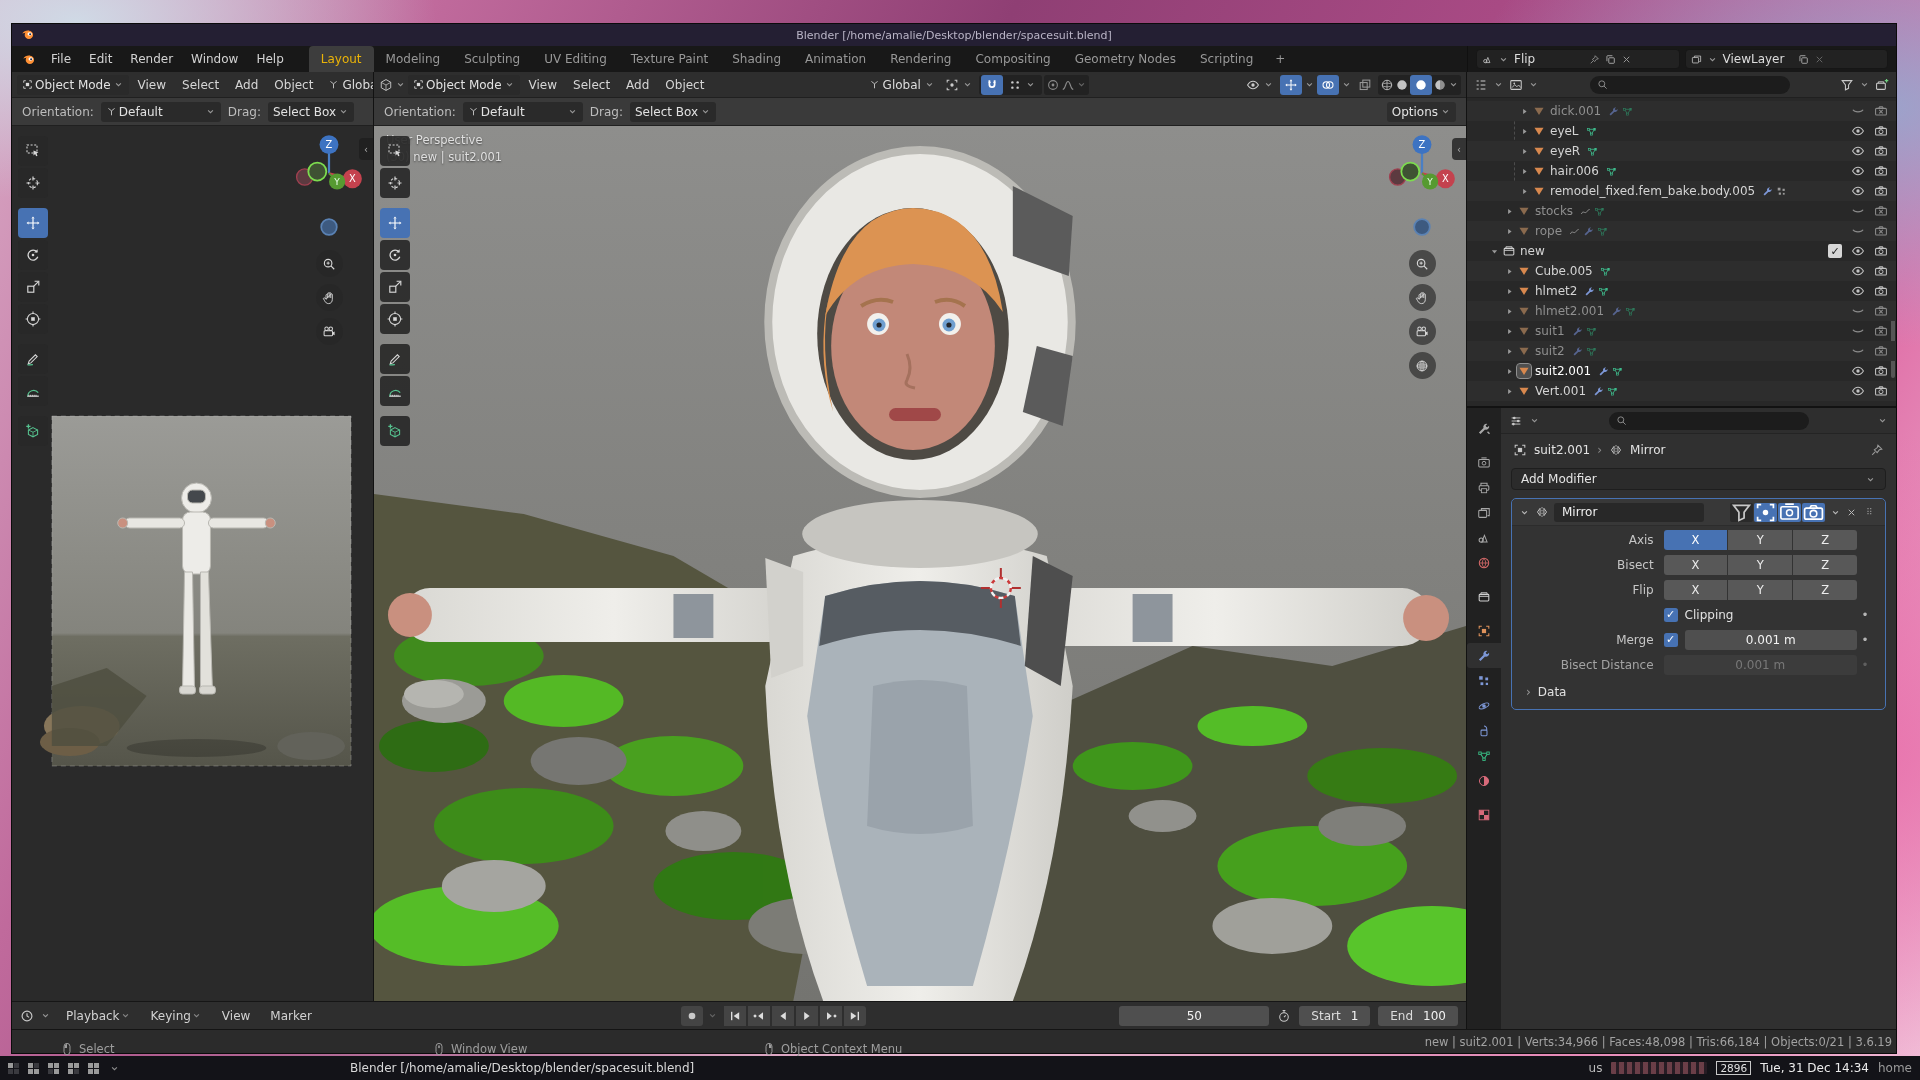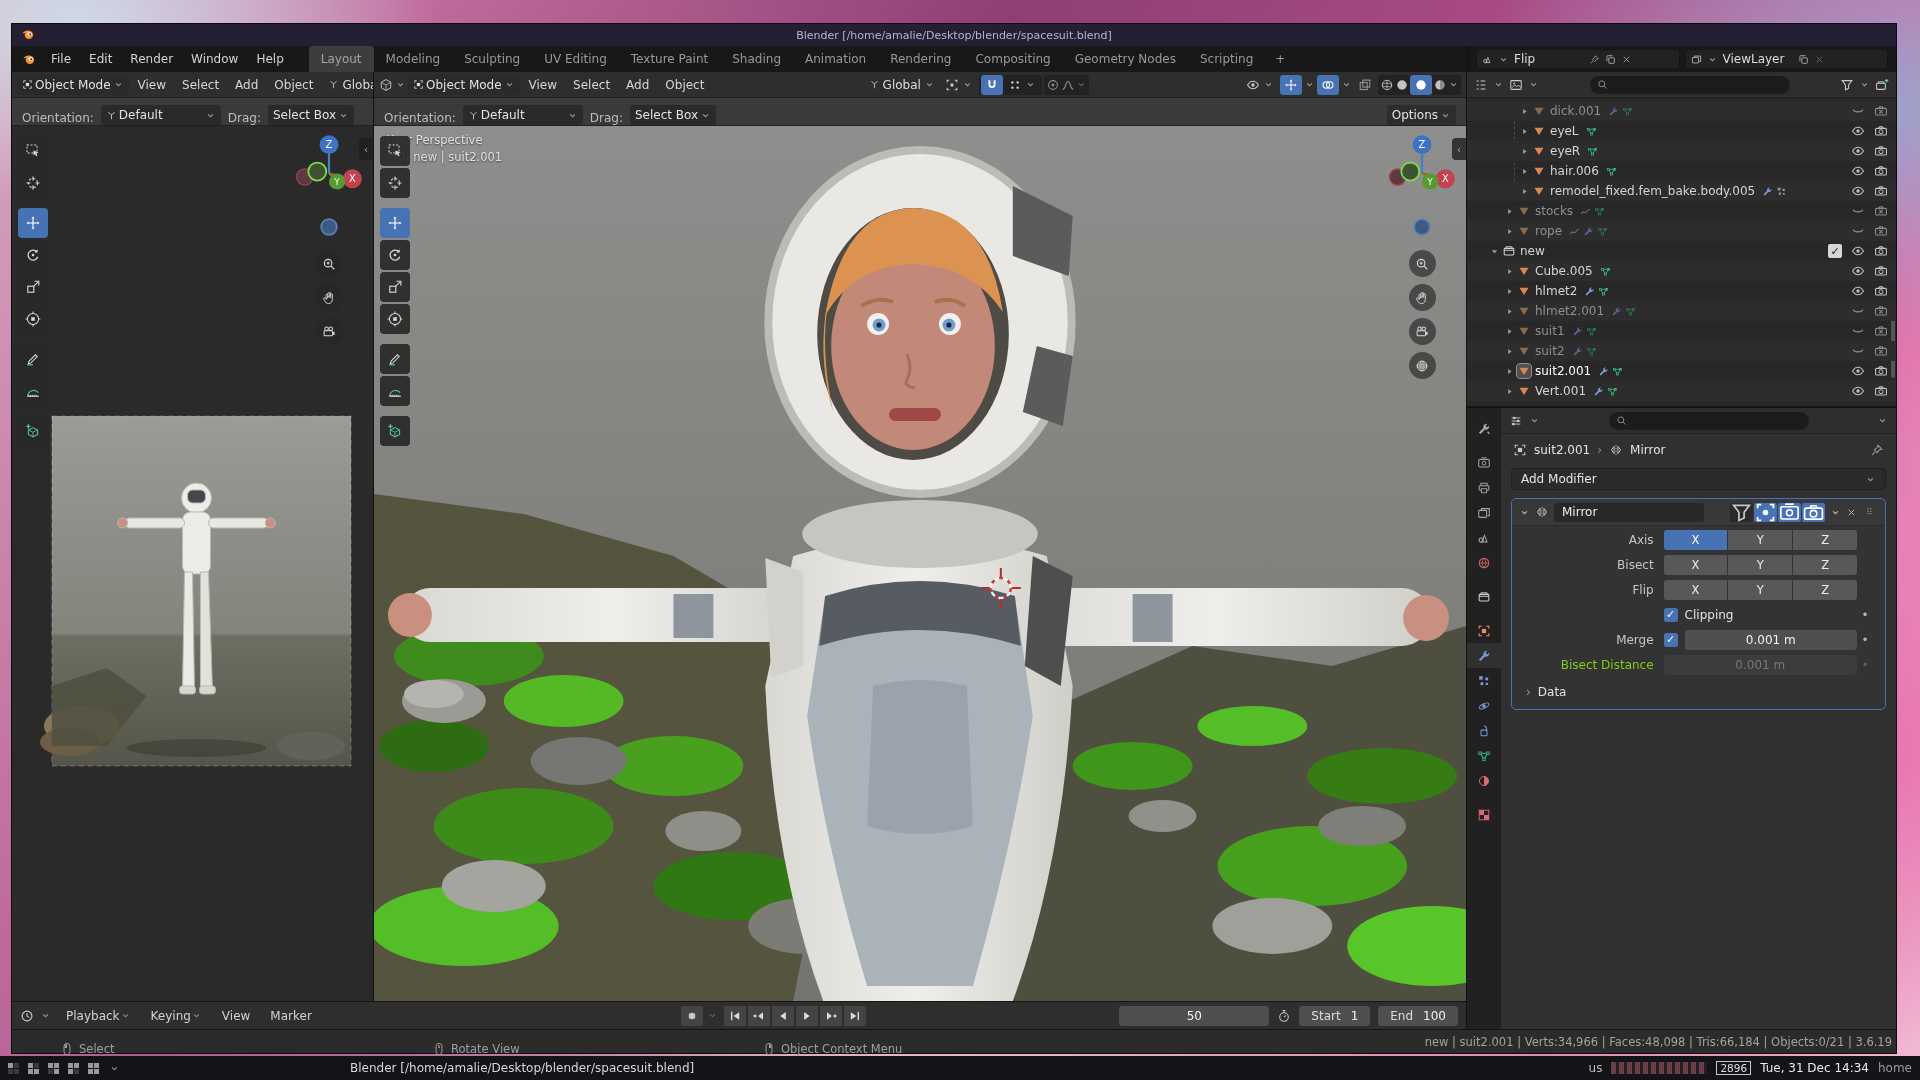--- a/index.html
+++ b/index.html
@@ -20,36 +20,36 @@
 
 
 .bwindow{position:absolute;left:12px;top:24px;width:1884px;height:1029px;display:flex;flex-direction:column;background:#303030;box-shadow:0 0 0 1px #0b0b0b}
 .titlebar{height:22px;background:#241f33;display:flex;align-items:center;justify-content:center;position:relative;color:#b9b4c6;font-size:11px;flex:none}
 .titlebar .logo{position:absolute;left:9px;top:3px}
 .topbar{height:26px;background:#181818;display:flex;align-items:stretch;flex:none}
 .blogo-tb{display:flex;align-items:center;padding:0 6px 0 10px}
 .menu-item{padding:0 9px;display:flex;align-items:center;color:#d2d2d2;cursor:default}
 .tabs{display:flex;margin-left:16px;align-items:stretch}
 .tab{padding:0 12px;display:flex;align-items:center;color:#989898;font-size:12px}
-.tab.active{background:#3d3d3d;color:#a3a3a3;border-radius:4px 4px 0 0}
+.tab.active{background:#3d3d3d;color:#eab308;border-radius:4px 4px 0 0}
 .tab-add{padding:0 10px;display:flex;align-items:center;color:#999}
 .topbar-right{margin-left:auto;width:429px;display:flex;align-items:center;gap:5px;padding:0 8px;border-left:1px solid #101010}
 .id-field{display:flex;align-items:center;background:#222;border:1px solid #161616;border-radius:4px;height:20px;padding:0 5px;gap:5px;color:#ddd}
 .id-field .grow{min-width:70px}
 
 
 .middle{flex:1;display:flex;min-height:0}
 .left-stack{width:1455px;display:flex;flex-direction:column;border-right:1px solid #121212;flex:none}
 .viewports{flex:1;display:flex;min-height:0}
 .viewport{position:relative;display:flex;flex-direction:column;min-width:0}
 #vp-left{width:362px;border-right:1px solid #121212;flex:none}
 #vp-main{flex:1}
 .vp-header{height:26px;background:#2e2e2e;display:flex;align-items:center;padding:0 5px;gap:2px;border-bottom:1px solid #202020;overflow:hidden;white-space:nowrap;flex:none}
 .vp-header .mi{padding:0 7px;color:#d6d6d6}
-.vp-toolrow{height:28px;background:#3a3a3a;display:flex;align-items:flex-end;padding:0 10px;gap:7px;border-bottom:1px solid #202020;overflow:hidden;white-space:nowrap;flex:none;color:#cfcfcf}
+.vp-toolrow{height:28px;background:#3a3a3a;display:flex;align-items:center;padding:0 10px;gap:7px;border-bottom:1px solid #202020;overflow:hidden;white-space:nowrap;flex:none;color:#cfcfcf}
 .vp-content{flex:1;position:relative;overflow:hidden}
 .hbtn{display:flex;align-items:center;gap:3px;padding:0 4px;height:20px;border-radius:3px;background:#222;color:#ddd}
 .hbtn.flat{background:transparent}
 .hbtn.on{background:#4772b3;color:#fff}
 .hgroup{display:flex;align-items:center;gap:1px;background:#222;border-radius:3px;padding:0 2px;height:20px}
 .dd{display:flex;align-items:center;gap:2px;background:#2a2a2a;height:20px;border-radius:3px;padding:0 5px;color:#e2e2e2}
 .lbl{color:#bdbdbd}
 .spacer{flex:1}
 .opt-right{margin-left:auto}
 .vtoolbar{position:absolute;left:6px;top:10px;display:flex;flex-direction:column;gap:2px;z-index:6}
@@ -101,21 +101,21 @@
 .add-mod{margin:2px 10px 6px;height:22px;background:#2b2b2b;border:1px solid #1e1e1e;border-radius:4px;display:flex;align-items:center;padding:0 9px;color:#e4e4e4}
 .mod-panel{margin:2px 10px;border:1px solid #4772b3;border-radius:5px;background:#333;padding-bottom:8px}
 .mod-head{height:27px;display:flex;align-items:center;gap:5px;padding:0 7px;background:#383838;border-radius:5px 5px 0 0;border-bottom:1px solid #2c2c2c}
 .mod-name{width:150px;background:#282828;height:19px;border-radius:3px;padding:0 8px;display:flex;align-items:center;color:#efefef}
 .tgl{width:23px;height:19px;display:flex;align-items:center;justify-content:center;border-radius:2px;color:#c8c8c8;background:#2a2a2a}
 .tgl.on{background:#4772b3;color:#fff}
 .tglgrp{display:flex;gap:1px;margin-left:auto}
 .drag-dots{color:#8a8a8a;letter-spacing:1px;font-size:9px;line-height:4px;width:16px;text-align:center}
 .mod-row{display:flex;align-items:center;height:23px;padding:0 12px;margin-top:2px}
 .mod-label{width:40%;text-align:right;padding-right:10px;color:#c6c6c6;flex:none;white-space:nowrap}
-.mod-label.dim{color:#84cc16}
+.mod-label.dim{color:#a3a3a3}
 .xyz{flex:1;display:flex;gap:1px}
 .xyz .xb{flex:1;height:20px;background:#585858;color:#ededed;display:flex;align-items:center;justify-content:center;font-size:11.5px}
 .xyz .xb:first-child{border-radius:3px 0 0 3px}.xyz .xb:last-child{border-radius:0 3px 3px 0}
 .xyz .xb.on{background:#4772b3;color:#fff}
 .val-field{flex:1;height:20px;background:#4f4f4f;border-radius:3px;display:flex;align-items:center;justify-content:center;color:#f2f2f2}
 .val-field.dim{background:#3c3c3c;color:#787878}
 .objfield{flex:1;height:20px;background:#282828;border-radius:3px;display:flex;align-items:center;padding:0 5px;color:#bbb}
 .chk{width:14px;height:14px;background:#4772b3;border-radius:2.5px;color:#fff;font-size:11px;display:flex;align-items:center;justify-content:center;margin-right:7px;flex:none}
 .anim-dot{width:16px;text-align:center;color:#b5b5b5;flex:none}
 .anim-dot.dim{color:#5f5f5f}
@@ -2017,21 +2017,21 @@
           </span>
           <span>Select</span>
         </div>
         <div class="sb-hint" style="left: 420px;">
           <span class="icon" style="color: rgb(158, 158, 158);">
             <svg viewBox="0 0 16 16">
               <rect x="4.6" y="1.6" width="6.8" height="12.8" rx="3.4" fill="none" stroke="currentColor" stroke-width="1.1"></rect>
               <rect x="7.1" y="3.6" width="1.8" height="3.6" rx=".9" fill="currentColor"></rect>
             </svg>
           </span>
-          <span>Rotate View</span>
+          <span>Window View</span>
         </div>
         <div class="sb-hint" style="left: 750px;">
           <span class="icon" style="color: rgb(158, 158, 158);">
             <svg viewBox="0 0 16 16">
               <rect x="4.6" y="1.6" width="6.8" height="12.8" rx="3.4" fill="none" stroke="currentColor" stroke-width="1.1"></rect>
               <path d="M8 2.2v4.6h2.8V5.4c0-1.7-1-2.9-2.8-3.2z" fill="currentColor"></path>
             </svg>
           </span>
           <span>Object Context Menu</span>
         </div>

